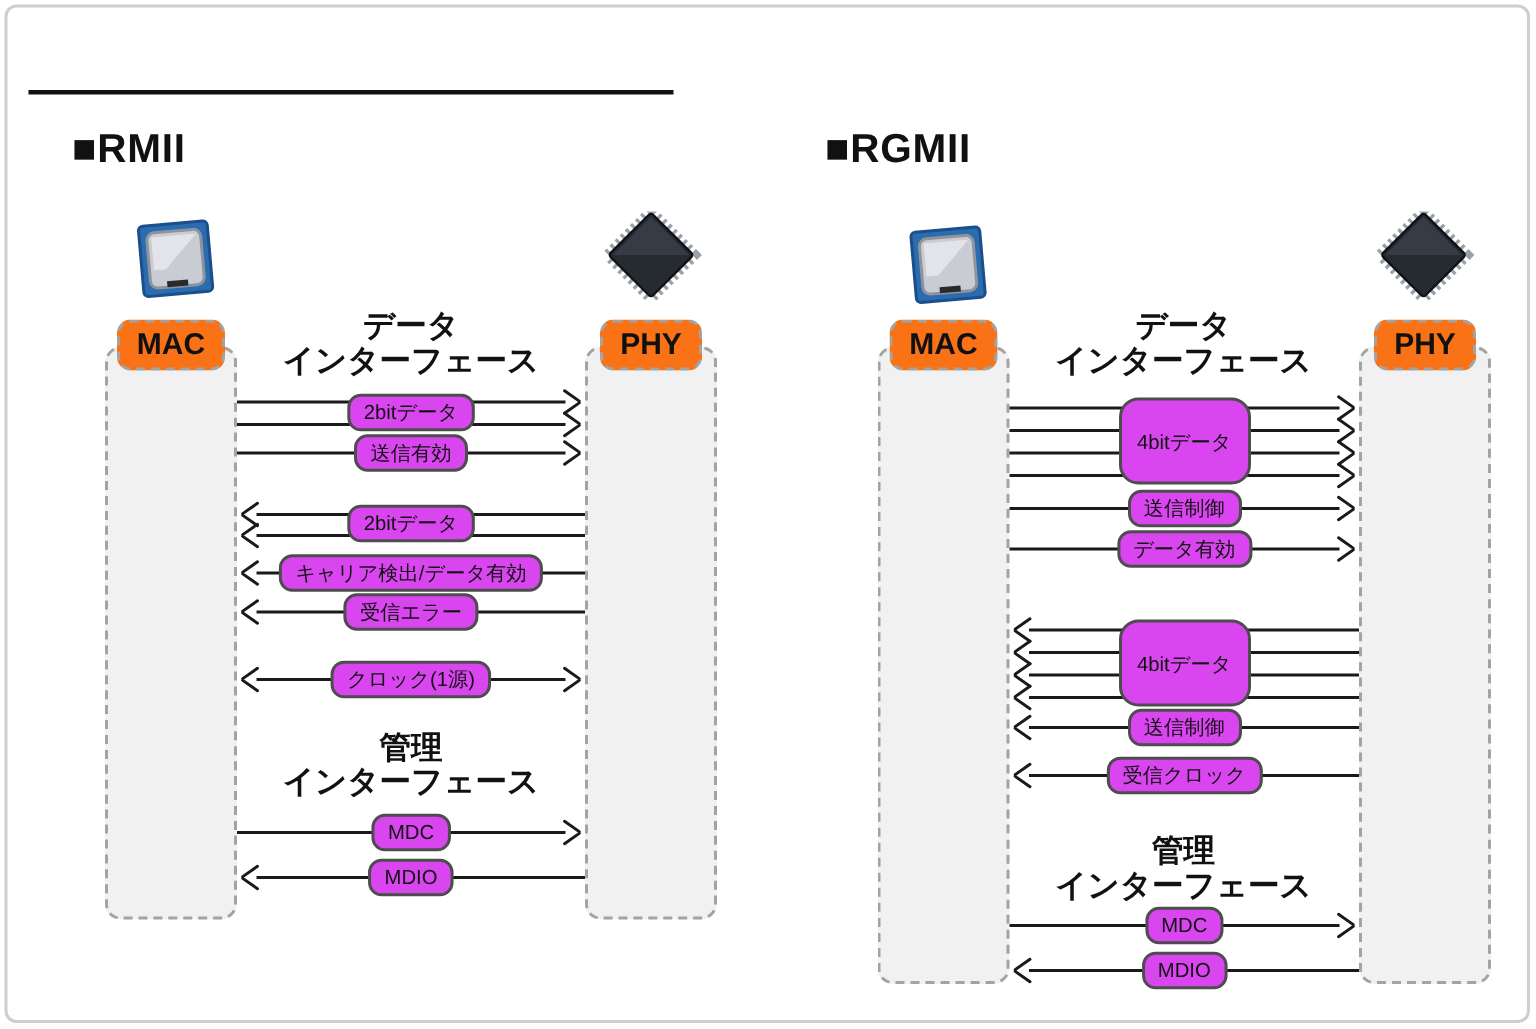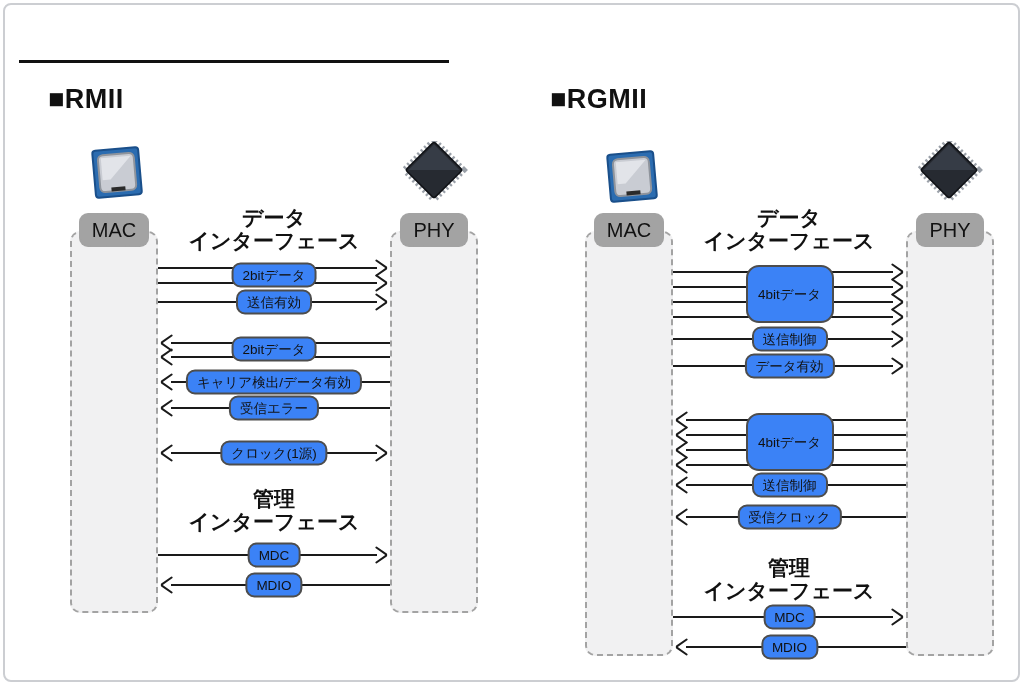--- a/index.html
+++ b/index.html
@@ -11,22 +11,22 @@
            border:2px solid #ccced2; border-radius:8px; pointer-events:none; }
 
   .title { position:absolute; left:20px; top:12px; font-size:34px; font-weight:bold;
            letter-spacing:.5px; white-space:pre; }
   .title-underline { position:absolute; left:19px; top:60px; width:430px; height:3px; background:#111; }
 
   .section { position:absolute; font-size:27px; font-weight:bold; letter-spacing:.5px; }
 
   .col { position:absolute; width:88px; background:#f1f1f2; border:2px dashed #a3a3a3; border-radius:10px; }
   .col-label-wrap { position:absolute; width:88px; text-align:center; }
-  .col-label { display:inline-block; background:#a3a3a3; border:2px dashed #a3a3a3; border-radius:9px;
-               padding:2px 11px; font-size:20px; font-weight:normal; line-height:26px; }
+  .col-label { display:inline-block; background:#f97316; border:2px dashed #a3a3a3; border-radius:9px;
+               padding:2px 11px; font-size:20px; font-weight:bold; line-height:26px; }
 
   .iface-heading { position:absolute; width:232px; text-align:center; font-weight:bold;
                    font-size:21px; line-height:23px; }
   .iface-heading span { display:block; }
 
   .srow { position:absolute; width:232px; height:2px; }
   .sl  { position:absolute; height:2px; background:#1a1a1a; }
   .srow.right .sl { left:0;  right:13px; }
   .srow.left  .sl { left:13px; right:0; }
   .srow.both  .sl { left:13px; right:13px; }
@@ -37,21 +37,21 @@
         background:#1a1a1a; border-radius:1px; transform-origin:100% 50%; }
   .ah.r::before { transform:rotate(35deg); }
   .ah.r::after  { transform:rotate(-35deg); }
   .ah.l { left:3px; }
   .ah.l::before,.ah.l::after { content:""; position:absolute; left:0; top:6px; width:14px; height:2px;
         background:#1a1a1a; border-radius:1px; transform-origin:0 50%; }
   .ah.l::before { transform:rotate(-35deg); }
   .ah.l::after  { transform:rotate(35deg); }
 
   .slabel { position:absolute; left:50%; transform:translate(-50%,-50%);
-            background:#3b82f6; border:2px solid #4d4d4d; border-radius:9px;
+            background:#d946ef; border:2px solid #4d4d4d; border-radius:9px;
             padding:2px 9px; font-size:13.5px; line-height:17px; white-space:nowrap; }
   .slabel.big { width:88px; height:58px; border-radius:13px; display:flex;
                 align-items:center; justify-content:center; padding:5px; }
 
   .chip-icon { position:absolute; }
 </style>
 </head>
 <body>
 
 <div id="stage">

